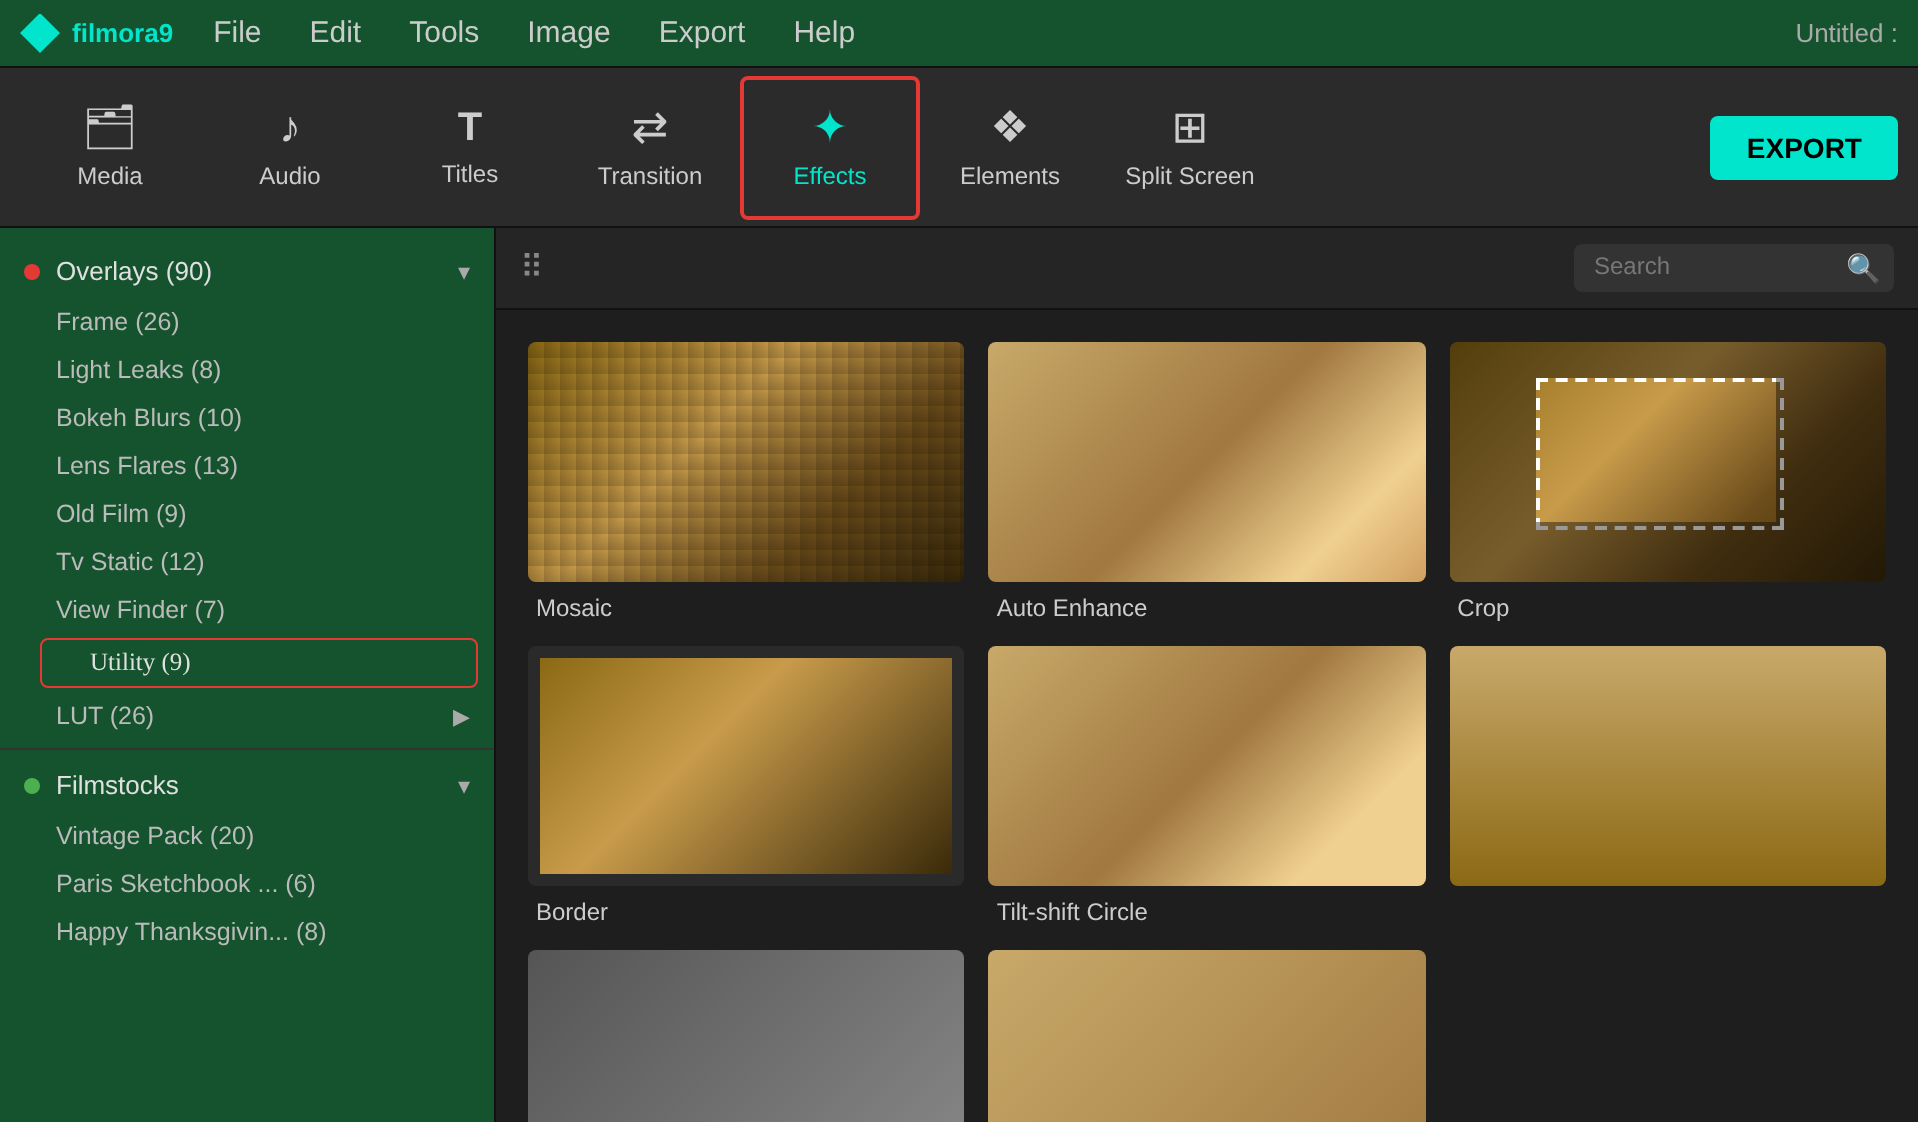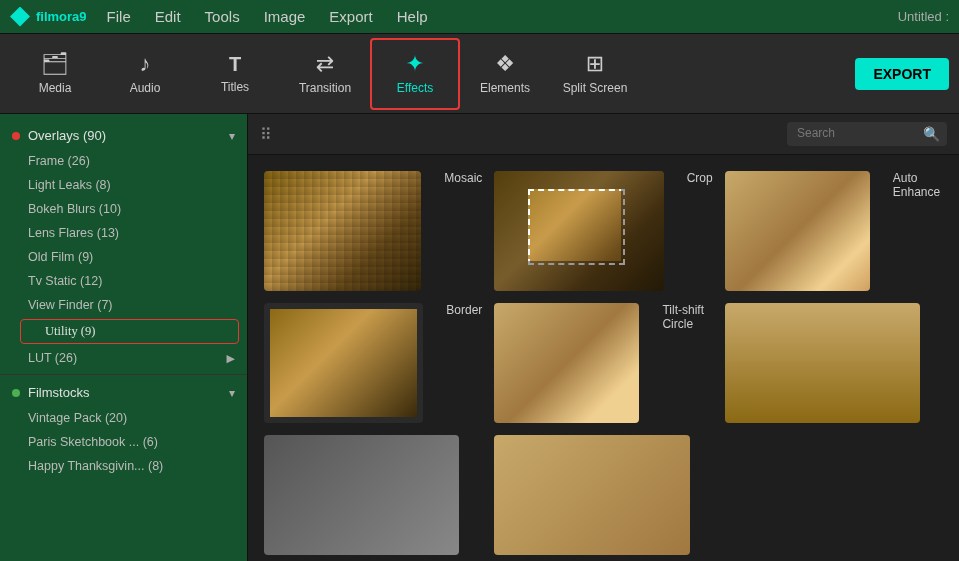--- a/index.html
+++ b/index.html
@@ -188,23 +188,23 @@
 
     #effects-grid {
       display: grid;
       grid-template-columns: repeat(3, 1fr);
       gap: 12px;
       padding: 16px;
       overflow-y: auto;
     }
     .effect-card {
       display: flex;
-      flex-direction: row;
+      flex-direction: column;
       align-items: flex-start;
-      gap: 19px;
+      gap: 6px;
       cursor: pointer;
     }
     .effect-thumb {
       width: 100%;
       height: 120px;
       border-radius: 4px;
       overflow: hidden;
       position: relative;
       background: #333;
     }
@@ -412,30 +412,30 @@
     </div>
 
     <div id="effects-grid">
 
       <div class="effect-card">
         <div class="effect-thumb thumb-mosaic"></div>
         <span class="effect-label">Mosaic</span>
       </div>
 
       <div class="effect-card">
+        <div class="effect-thumb thumb-auto-enhance"></div>
+        <span class="effect-label">Auto Enhance</span>
+      </div>
+
+      <div class="effect-card">
         <div class="effect-thumb thumb-crop"></div>
         <span class="effect-label">Crop</span>
       </div>
 
       <div class="effect-card">
-        <div class="effect-thumb thumb-auto-enhance"></div>
-        <span class="effect-label">Auto Enhance</span>
-      </div>
-
-      <div class="effect-card">
         <div class="effect-thumb thumb-border"></div>
         <span class="effect-label">Border</span>
       </div>
 
 
       <div class="effect-card">
         <div class="effect-thumb thumb-tilt-shift"></div>
         <span class="effect-label">Tilt-shift Circle</span>
       </div>
 

